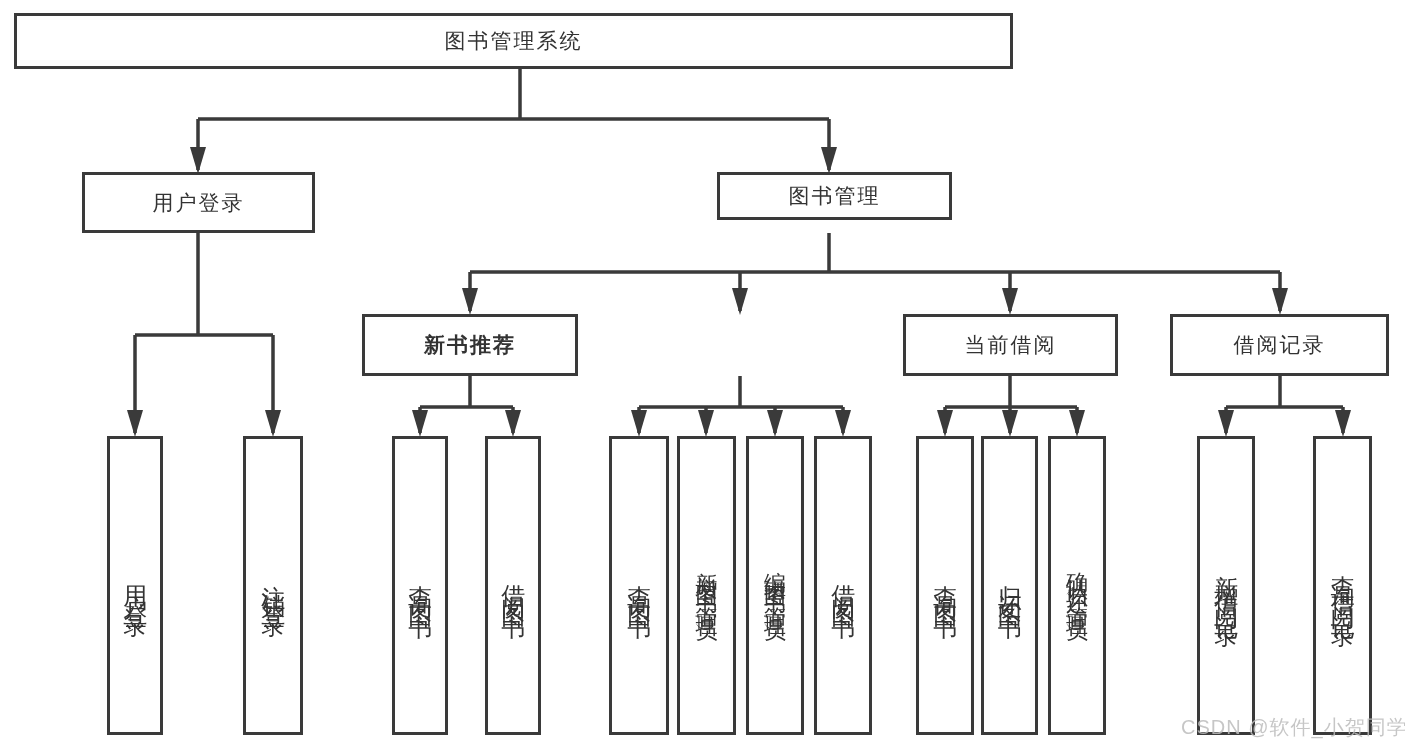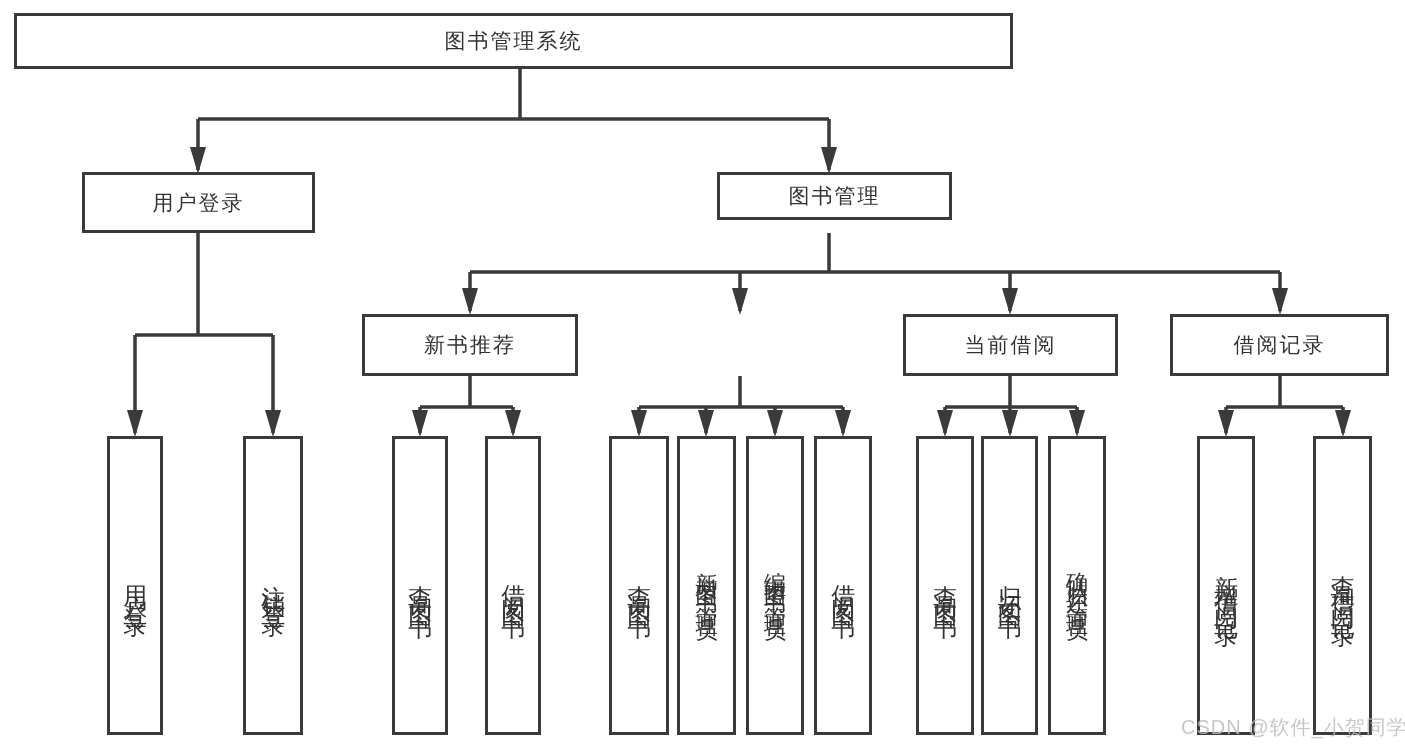--- a/index.html
+++ b/index.html
@@ -105,21 +105,21 @@
     <span>图书管理系统</span>
   </div>
 
   <div class="node hbox" style="left:82px;top:172px;width:233px;height:61px;">
     <span>用户登录</span>
   </div>
   <div class="node hbox" style="left:672px;top:172px;width:235px;height:48px;margin-left:45px;">
     <span>图书管理</span>
   </div>
 
-  <div class="node hbox" style="left:362px;top:314px;width:216px;height:62px;">
+  <div class="node hbox" style="left:362px;top:314px;width:216px;height:62px;font-weight:bold;">
     <span>新书推荐</span>
   </div>
   <div class="node hbox" style="left:903px;top:314px;width:215px;height:62px;">
     <span>当前借阅</span>
   </div>
   <div class="node hbox" style="left:1170px;top:314px;width:219px;height:62px;">
     <span>借阅记录</span>
   </div>
 
   <div class="node leaf" style="left:107px;top:436px;width:56px;height:299px;">

